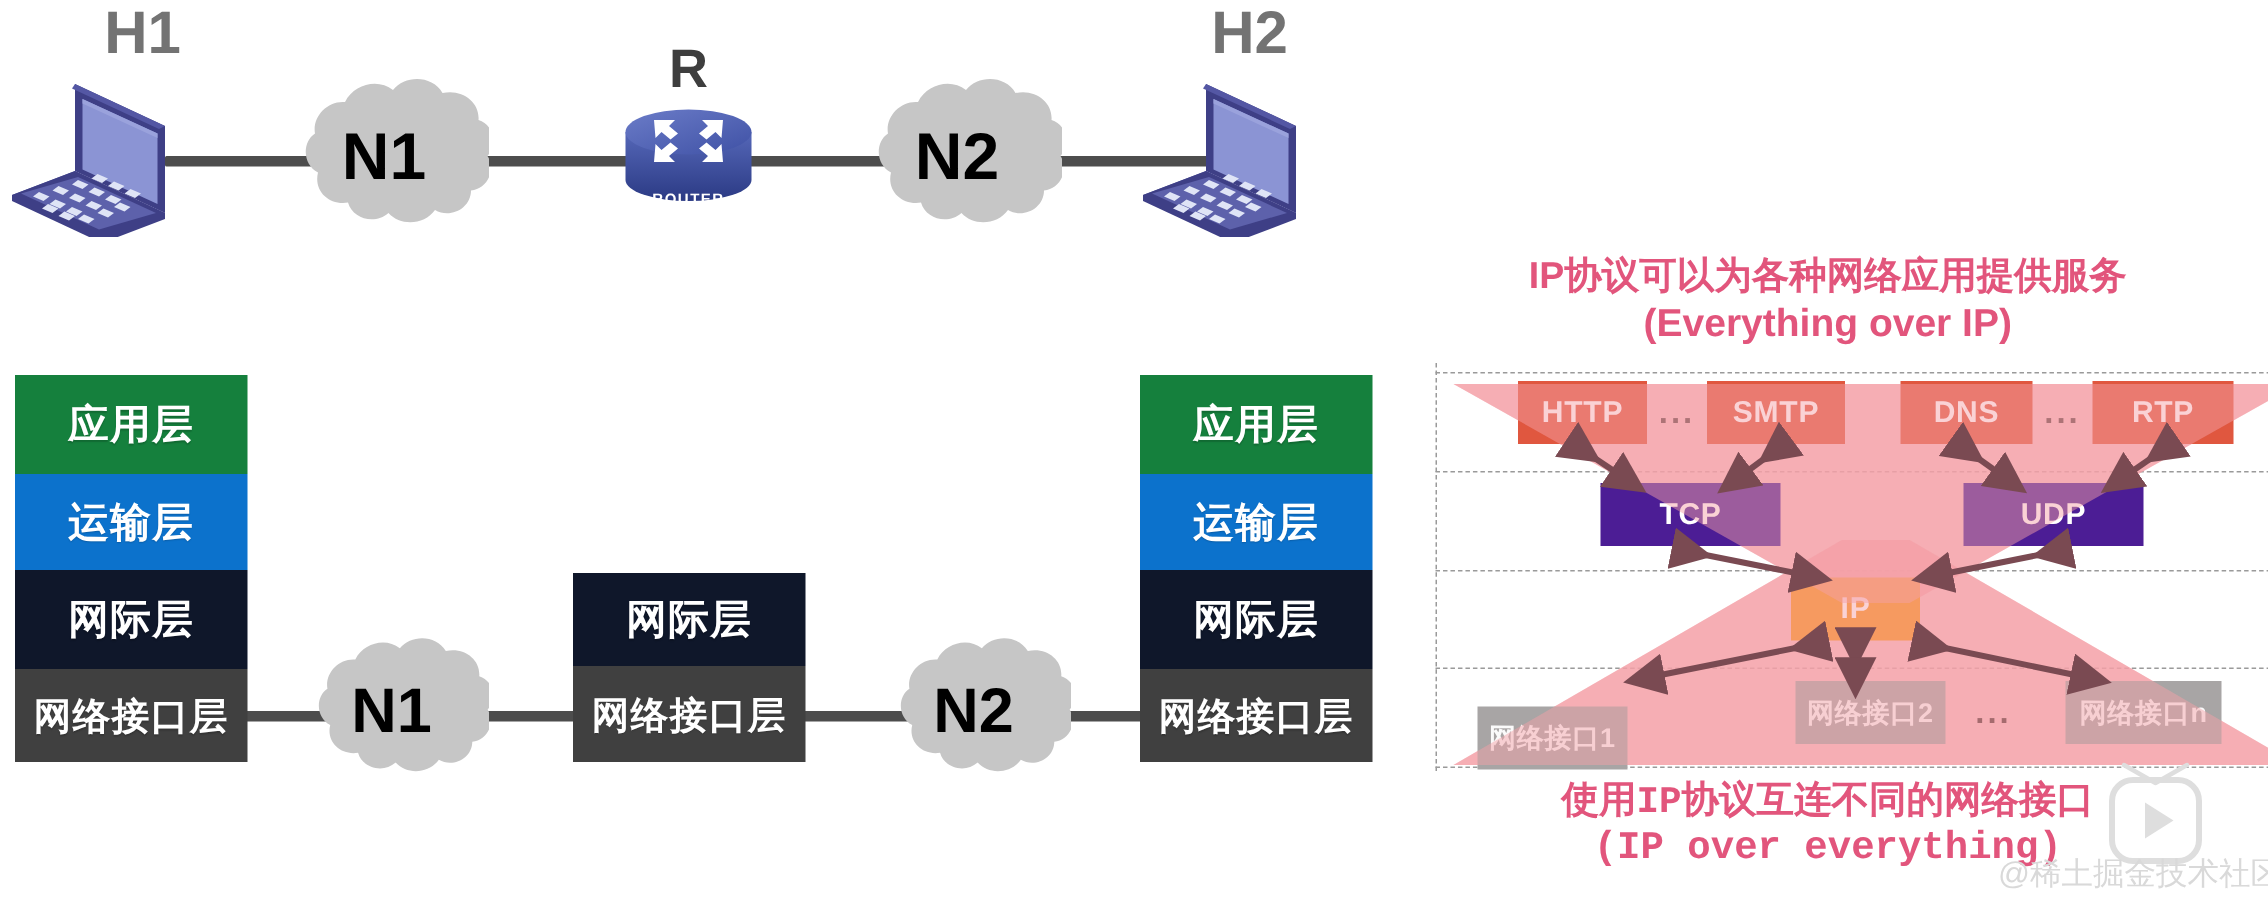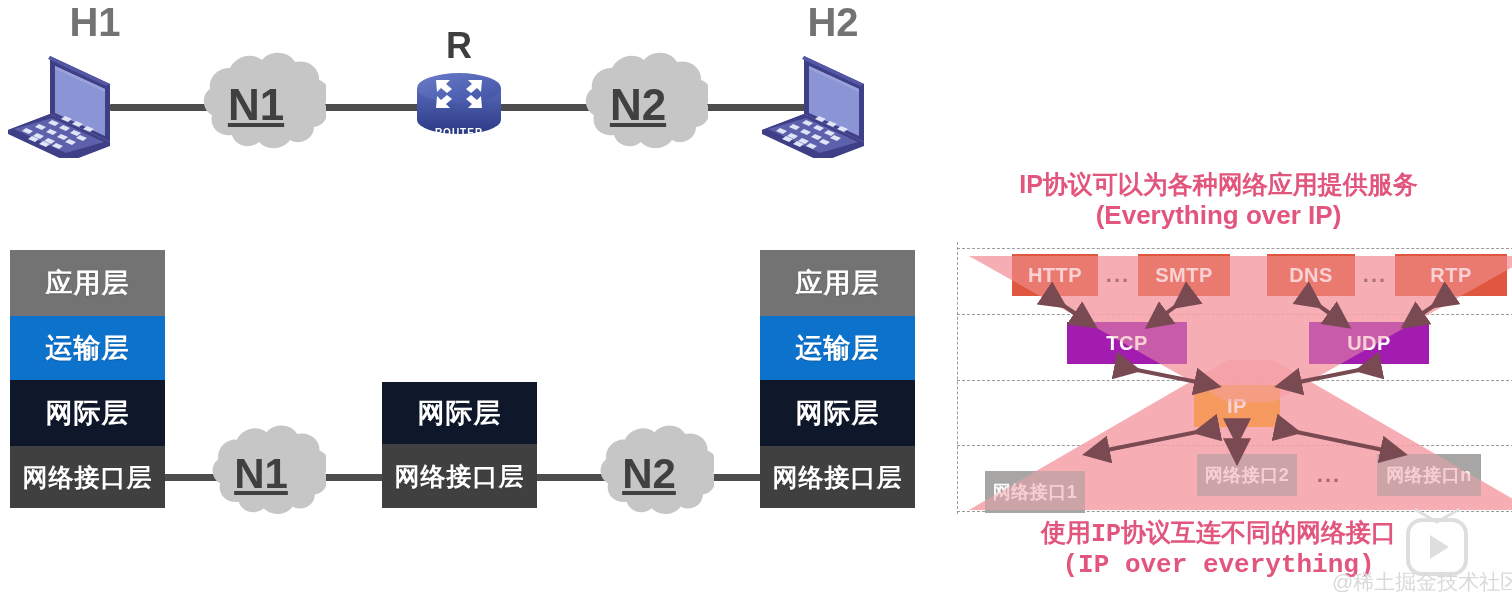--- a/index.html
+++ b/index.html
@@ -14,53 +14,53 @@
   .host-label{font-size:40px;font-weight:700;color:#737373;letter-spacing:0px;
               text-align:center;line-height:1;}
   .r-label{font-size:36px;font-weight:700;color:#3e3e3e;text-align:center;line-height:1;}
 
   .wire{position:absolute;background:#4d4d4d;height:7px;border-radius:1px;}
 
   
   .cloud{position:absolute;}
   .cloud svg{display:block;}
   .cloud-text{position:absolute;inset:0;display:flex;align-items:center;justify-content:center;
-              font-size:44px;font-weight:700;color:#404040;text-decoration:underline;}
+              font-size:44px;font-weight:700;color:#000000;}
   .cloud-text.small{font-size:42px;}
 
   
   .router{position:absolute;}
 
   
   .laptop{position:absolute;}
 
   
   .stack{position:absolute;}
   .layer{display:flex;align-items:center;justify-content:center;
          font-size:27px;font-weight:700;color:#ffffff;
          text-shadow:0 1px 1px rgba(0,0,0,.18);
          letter-spacing:1px;box-sizing:border-box;}
-  .layer.app{background:#737373;}
+  .layer.app{background:#15803d;}
   .layer.trans{background:#0c72cc;}
   .layer.inet{background:#0f172a;}
   .layer.netif{background:#404040;}
 
   
   .panel{position:absolute;left:957px;top:242px;width:587px;height:272px;}
   .dash{position:absolute;left:0;width:587px;height:0;
         border-top:1px dashed #9a9a9a;}
   .vdash{position:absolute;top:0;height:272px;width:0;border-left:1px dashed #9a9a9a;}
 
   .hourglass{position:absolute;left:0;top:0;width:587px;height:272px;}
 
   .pbox{position:absolute;display:flex;align-items:center;justify-content:center;
         font-size:20px;font-weight:700;color:#ffffff;letter-spacing:.5px;
         box-sizing:border-box;}
   .pbox.app{background:#e0573f;}
-  .pbox.tcp{background:#a21caf;}
+  .pbox.tcp{background:#4c1d95;}
   .pbox.ip{background:#f79420;}
   .pbox.nif{background:#a8a5a5;font-size:18px;font-weight:700;}
   .pbox.nif span{opacity:.95;}
 
   .ellip{position:absolute;display:flex;align-items:center;justify-content:center;
          color:#6b4a4a;font-size:22px;font-weight:900;letter-spacing:2px;}
 
   .veil{position:absolute;pointer-events:none;}
 
   .cap{position:absolute;text-align:center;color:#e2557c;
@@ -251,21 +251,21 @@
 
       <polygon points="271,118 316,118 575,268 12,268" fill="#f4a0a8" opacity="0.72"></polygon>
     </svg>
 
     <div class="pbox app" style="left:55px;top:12px;width:86px;height:42px;">HTTP</div>
     <div class="ellip" style="left:143px;top:12px;width:36px;height:42px;">...</div>
     <div class="pbox app" style="left:181px;top:12px;width:92px;height:42px;">SMTP</div>
 
     <div class="pbox app" style="left:310px;top:12px;width:88px;height:42px;">DNS</div>
     <div class="ellip" style="left:400px;top:12px;width:36px;height:42px;">...</div>
-    <div class="pbox app" style="left:438px;top:12px;width:112px;height:42px;">RTP</div>
+    <div class="pbox app" style="left:438px;top:12px;width:94px;height:42px;">RTP</div>
 
     <div class="pbox tcp" style="left:110px;top:80px;width:120px;height:42px;">TCP</div>
     <div class="pbox tcp" style="left:352px;top:80px;width:120px;height:42px;">UDP</div>
 
     <div class="pbox ip" style="left:237px;top:143px;width:86px;height:42px;">IP</div>
 
     <div class="pbox nif" style="left:28px;top:212px;width:100px;height:42px;margin-top:17px;">
       <span>网络接口1</span>
     </div>
     <div class="pbox nif" style="left:240px;top:212px;width:100px;height:42px;">

